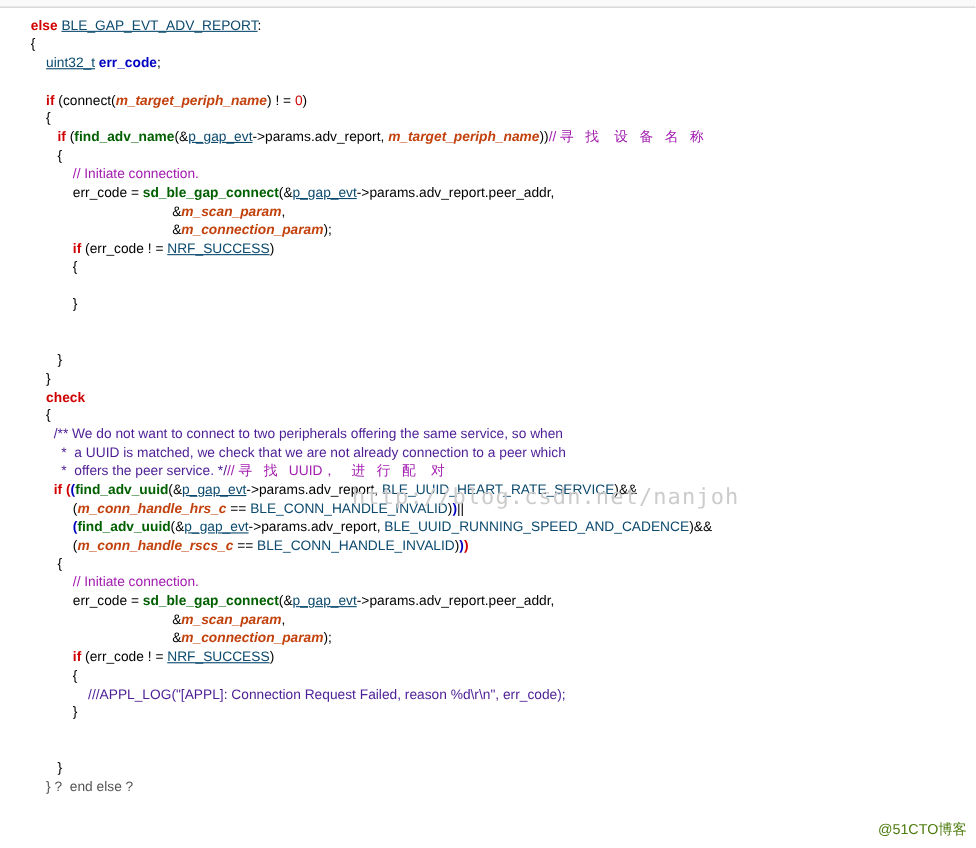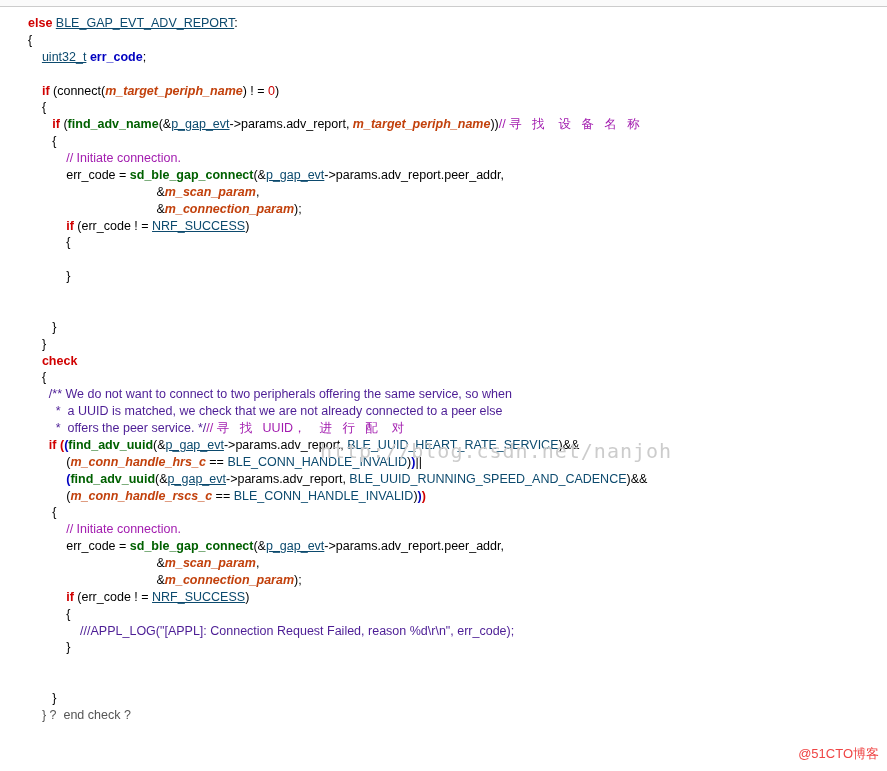--- a/index.html
+++ b/index.html
@@ -33,21 +33,21 @@
   .paren-red { color: #d00000; font-weight: bold; }
   .paren-blue { color: #0000c0; font-weight: bold; }
   .text { color: #000; }
   .watermark {
     position: absolute;
     color: #ccc;
     font-size: 20px;
     pointer-events: none;
   }
   .wm1 { top: 438px; left: 320px; font-family: monospace; letter-spacing: 1px; }
-  .wm2 { bottom: 8px; right: 8px; font-size: 13px; color: #ef4444; margin-top: 20px; }
+  .wm2 { bottom: 8px; right: 8px; font-size: 13px; color: #4d7c0f; margin-top: 20px; }
   .topbar {
     height: 6px;
     border-bottom: 1px solid #ccc;
     background: #fafafa;
   }
 </style>
 </head>
 <body>
 
 <div class="topbar"></div>
@@ -68,35 +68,35 @@
            <span class="text">{</span>
 
            <span class="text">}</span>
 
 
        <span class="text">}</span>
     <span class="text">}</span>
     <span class="kw-red">check</span>
     <span class="text">{</span>
       <span class="str">/** We do not want to connect to two peripherals offering the same service, so when</span>
-       <span class="str"> *  a UUID is matched, we check that we are not already connected to a peer else</span>
+       <span class="str"> *  a UUID is matched, we check that we are not already connection to a peer which</span>
        <span class="str"> *  offers the peer service. */</span><span class="cmt-green">// 寻   找   UUID，    进   行   配    对</span>
       <span class="kw-red">if</span> <span class="paren-red">(</span><span class="paren-blue">(</span><span class="func">find_adv_uuid</span><span class="text">(&amp;</span><span class="type">p_gap_evt</span><span class="text">-&gt;params.adv_report</span><span class="text">, </span><span class="const-red">BLE_UUID_HEART_RATE_SERVICE</span><span class="text">)</span><span class="text">&amp;&amp;</span>
            <span class="text">(</span><span class="ident">m_conn_handle_hrs_c</span><span class="text"> == </span><span class="const-red">BLE_CONN_HANDLE_INVALID</span><span class="text">)</span><span class="paren-blue">)</span><span class="text">||</span>
            <span class="paren-blue">(</span><span class="func">find_adv_uuid</span><span class="text">(&amp;</span><span class="type">p_gap_evt</span><span class="text">-&gt;params.adv_report</span><span class="text">, </span><span class="const-red">BLE_UUID_RUNNING_SPEED_AND_CADENCE</span><span class="text">)</span><span class="text">&amp;&amp;</span>
            <span class="text">(</span><span class="ident">m_conn_handle_rscs_c</span><span class="text"> == </span><span class="const-red">BLE_CONN_HANDLE_INVALID</span><span class="text">)</span><span class="paren-blue">)</span><span class="paren-red">)</span>
        <span class="text">{</span>
            <span class="cmt-green">// Initiate connection.</span>
            <span class="text">err_code</span><span class="text"> = </span><span class="func">sd_ble_gap_connect</span><span class="text">(&amp;</span><span class="type">p_gap_evt</span><span class="text">-&gt;params.adv_report.peer_addr</span><span class="text">,</span>
                                      <span class="text">&amp;</span><span class="ident">m_scan_param</span><span class="text">,</span>
                                      <span class="text">&amp;</span><span class="ident">m_connection_param</span><span class="text">);</span>
            <span class="kw-red">if</span> <span class="text">(</span><span class="text">err_code</span><span class="text"> ! = </span><span class="type">NRF_SUCCESS</span><span class="text">)</span>
            <span class="text">{</span>
                <span class="str">///APPL_LOG("[APPL]: Connection Request Failed, reason %d\r\n", err_code);</span>
            <span class="text">}</span>
 
 
        <span class="text">}</span>
-    <span class="cmt">} ?  end check ?</span>
+    <span class="cmt">} ?  end else ?</span>
 </pre>
 
 <div class="watermark wm1">http://blog.csdn.net/nanjoh</div>
 <div class="watermark wm2">@51CTO博客</div>
 
 </body></html>

